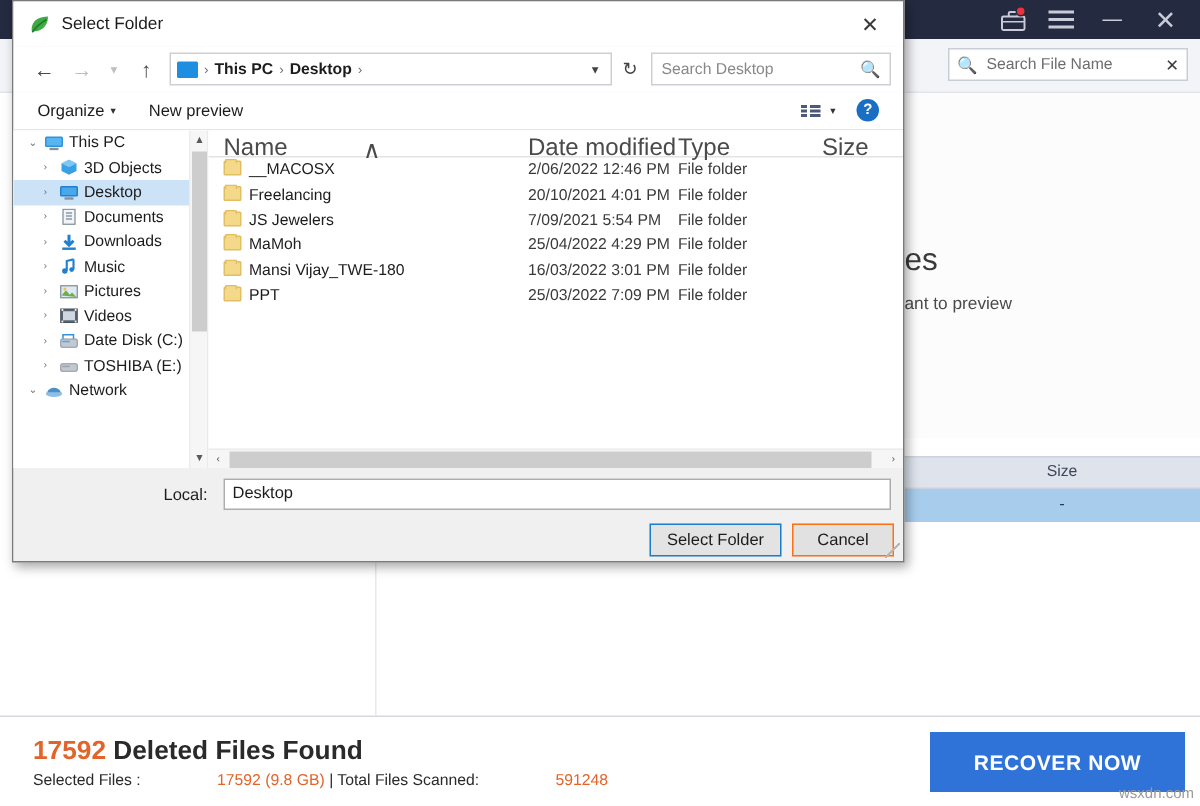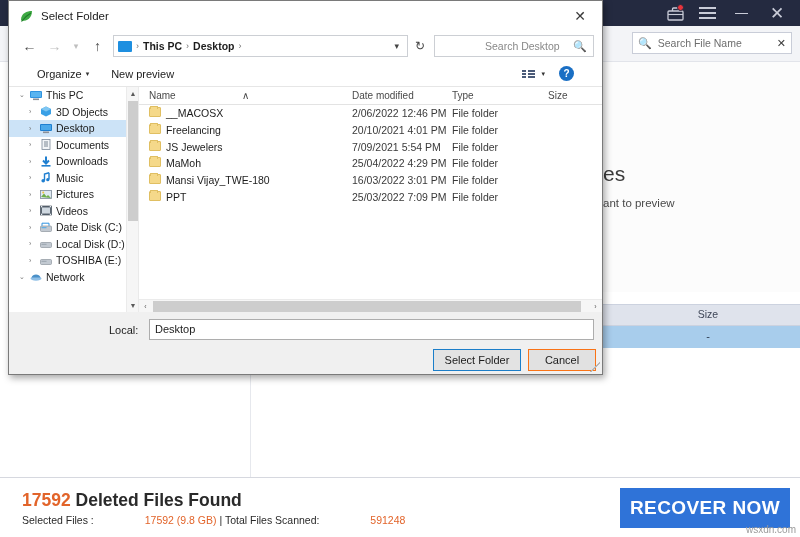--- a/index.html
+++ b/index.html
@@ -95,21 +95,21 @@
   .footer-head .count { color: #e2642a; }
   .footer-sub {
     position: absolute; left: 22px; top: 36px;
     font-size: 10.5px; color: #2a2a2a; white-space: nowrap;
   }
   .footer-sub .hl { color: #e2642a; margin-left: 48px; }
   .recover-btn {
     position: absolute; left: 620px; top: 488px; width: 170px; height: 40px;
     background: #2f73d8; color: #ffffff;
     display: flex; align-items: center; justify-content: center;
-    font-size: 19px; font-weight: bold; letter-spacing: 0.4px;
+    font-size: 14px; font-weight: bold; letter-spacing: 0.4px;
     border: none; cursor: pointer;
   }
   .watermark {
     position: absolute; right: 4px; bottom: 2px;
     font-size: 10px; color: #9a9a9a;
   }
 
   
   .dialog {
     position: absolute; left: 8px; top: 0px; width: 595px; height: 375px;
@@ -153,26 +153,26 @@
   .crumb-spacer { flex: 1; }
   .crumb-chev { font-size: 9px; color: #444; padding-right: 4px; }
   .refresh-btn {
     width: 24px; height: 22px; display: flex; align-items: center; justify-content: center;
     font-size: 12px; color: #444; border: 1px solid transparent;
   }
   .dlg-search {
     width: 160px; height: 22px; background: #ffffff; border: 1px solid #cccfd4;
     display: flex; align-items: center; padding: 0 6px; margin-left: 2px;
   }
-  .dlg-search-ph { flex: 1; font-size: 10.5px; color: #888; margin-left: 44px; }
+  .dlg-search-ph { flex: 1; font-size: 10.5px; color: #888; }
   .dlg-search-ico { font-size: 11px; color: #555; }
 
   .dlg-toolbar {
     position: relative; height: 26px; background: #ffffff;
-    display: flex; align-items: center; padding: 0 28px; gap: 0px;
+    display: flex; align-items: center; padding: 0 16px; gap: 0px;
     border-bottom: 1px solid #e6e6e6;
   }
   .tbar-item { font-size: 11px; color: #1c1c1c; display: flex; align-items: center; gap: 4px; }
   .tbar-caret { font-size: 7px; color: #333; }
   .tbar-spacer { flex: 1; }
   .view-ico {
     display: grid; grid-template-columns: 4px 7px; gap: 1px 2px; align-items: center;
   }
   .view-ico b { display: block; height: 2px; background: #4a5a78; }
   .view-ico s { display: block; height: 2px; background: #4a5a78; }
@@ -212,21 +212,21 @@
   .ti-ico { width: 12px; height: 11px; flex: none; display: block; }
 
   .filelist {
     flex: 1; height: 225px; position: relative; background: #ffffff;
   }
   .fl-head {
     position: relative; height: 18px; border-bottom: 1px solid #e3e3e3;
     background: #ffffff;
   }
   .fl-head span {
-    position: absolute; top: 3px; font-size: 10px; color: #4a4a4a;
+    position: absolute; top: 3px; font-size: 16px; color: #4a4a4a;
   }
   .fl-sortmark { position: absolute; top: 0px; font-size: 8px; color: #777; }
   .fl-rows { position: relative; }
   .fl-row { position: relative; height: 16.8px; }
   .fl-row span { position: absolute; top: 2px; font-size: 10.5px; color: #1c1c1c; white-space: nowrap; }
   .fl-row .meta { color: #3a3a3a; }
   .folder-ico {
     position: absolute; left: 10px; top: 3px; width: 12px; height: 10px;
     background: #f5d98a; border: 1px solid #e0bf62; border-radius: 1px;
   }
@@ -482,28 +482,20 @@
                   <path d="M2 3.8 L2 1.2 L9 1.2 L9 3.8" fill="none" stroke="#2f93e0" stroke-width="1"></path>
                 </svg></span>
               <span>Date Disk (C:)</span>
             </div>
             <div class="tree-item indent">
               <span class="tw-chev">›</span>
               <span class="ti-ico"><svg viewBox="0 0 12 11" width="12" height="11">
                   <rect x="0.5" y="4.5" width="11" height="5" rx="1" fill="#c2c9d1" stroke="#8d959e" stroke-width="0.7"></rect>
                   <rect x="1.5" y="5.8" width="5" height="1" fill="#9aa3ad"></rect>
                 </svg></span>
-              <span>Local Disk (D:)</span>
-            </div>
-            <div class="tree-item indent">
-              <span class="tw-chev">›</span>
-              <span class="ti-ico"><svg viewBox="0 0 12 11" width="12" height="11">
-                  <rect x="0.5" y="4.5" width="11" height="5" rx="1" fill="#c2c9d1" stroke="#8d959e" stroke-width="0.7"></rect>
-                  <rect x="1.5" y="5.8" width="5" height="1" fill="#9aa3ad"></rect>
-                </svg></span>
               <span>TOSHIBA (E:)</span>
             </div>
             <div class="tree-item">
               <span class="tw-chev">⌄</span>
               <span class="ti-ico"><svg viewBox="0 0 12 11" width="12" height="11">
                   <ellipse cx="6" cy="7.5" rx="5.5" ry="2.2" fill="#8fbfe6"></ellipse>
                   <path d="M1.5 6.5 C2.5 2.5, 9.5 2.5, 10.5 6.5 Z" fill="#4a90c8"></path>
                 </svg></span>
               <span>Network</span>
             </div>

